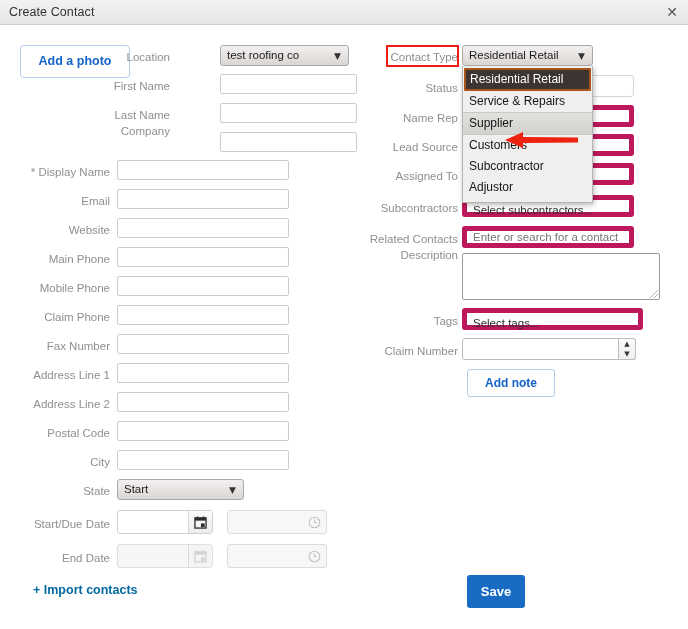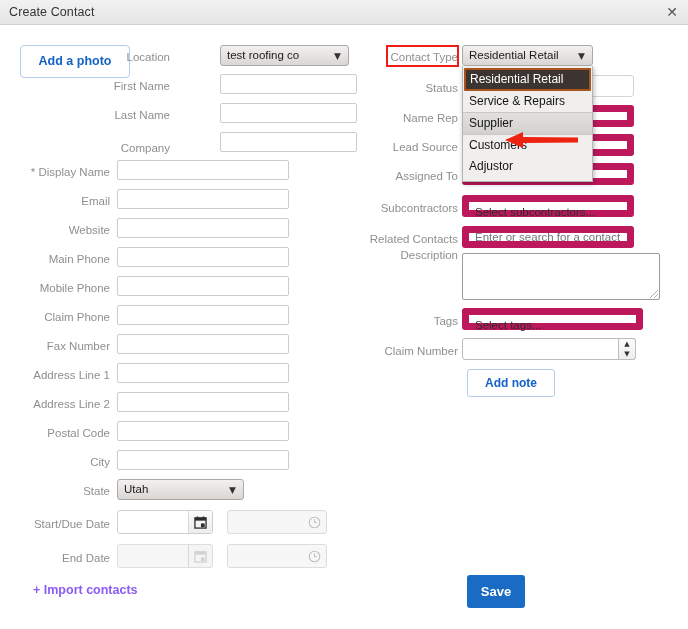--- a/index.html
+++ b/index.html
@@ -76,21 +76,21 @@
     background: #fff;
     color: #1463c6; font-weight: bold; font-size: 12.5px;
     line-height: 31px; text-align: center;
     cursor: pointer;
   }
 
   
   .rbox {
     position: absolute;
     height: 22px;
-    border: 7px solid #be185d;
+    border: 5px solid #be185d;
     border-radius: 3px;
     background: #fff;
     font-size: 11.5px;
     line-height: 20px;
     padding-left: 6px;
   }
   .rbox.dark { color: #2d2d2d; }
   .rbox.ph   { color: #a5a5a5; }
 
   .descbox {
@@ -141,21 +141,21 @@
   }
   .save-btn {
     position: absolute; left: 467px; top: 575px;
     width: 58px; height: 33px;
     background: #1a6bc4; border: none; border-radius: 3px;
     color: #fff; font-weight: bold; font-size: 13px;
     line-height: 33px; text-align: center; cursor: pointer;
   }
   .import-link {
     position: absolute; left: 33px; top: 583px;
-    color: #8b5cf6; font-weight: bold; font-size: 12.5px;
+    color: #0369a1; font-weight: bold; font-size: 12.5px;
     cursor: pointer; white-space: nowrap;
   }
 
   
   .dtwrap {
     position: absolute; height: 24px;
     border: 1px solid #cfcfcf; border-radius: 3px;
     background: #fff; overflow: hidden;
   }
   .dtwrap.disabled { background: #f6f6f6; border-color: #dedede; }
@@ -239,21 +239,21 @@
   <span>test roofing co</span>
   <span class="caret">▼</span>
 </div>
 
 <div class="lbl" style="left:90px; top:79px; width:80px;">First Name</div>
 <input class="txt" style="left: 220px; top: 74px; width: 137px;" value="">
 
 <div class="lbl" style="left:90px; top:108px; width:80px;">Last Name</div>
 <input class="txt" style="left: 220px; top: 103px; width: 137px;" value="">
 
-<div class="lbl" style="left:90px; top:124px; width:80px;margin-top:17px;">Company</div>
+<div class="lbl" style="left:90px; top:124px; width:80px;">Company</div>
 <input class="txt" style="left: 220px; top: 132px; width: 137px;" value="">
 
 <div class="lbl" style="left:10px; top:165px; width:100px;">* Display Name</div>
 <input class="txt" style="left: 117px; top: 160px; width: 172px;" value="">
 
 <div class="lbl" style="left:10px; top:194px; width:100px;">Email</div>
 <input class="txt" style="left: 117px; top: 189px; width: 172px;" value="">
 
 <div class="lbl" style="left:10px; top:223px; width:100px;">Website</div>
 <input class="txt" style="left: 117px; top: 218px; width: 172px;" value="">
@@ -277,21 +277,21 @@
 <input class="txt" style="left: 117px; top: 392px; width: 172px;" value="">
 
 <div class="lbl" style="left:10px; top:426px; width:100px;">Postal Code</div>
 <input class="txt" style="left: 117px; top: 421px; width: 172px;" value="">
 
 <div class="lbl" style="left:10px; top:455px; width:100px;">City</div>
 <input class="txt" style="left: 117px; top: 450px; width: 172px;" value="">
 
 <div class="lbl" style="left:10px; top:484px; width:100px;">State</div>
 <div class="sel" style="left:117px; top:479px; width:127px;">
-  <span>Utah</span>
+  <span>Start</span>
   <span class="caret">▼</span>
 </div>
 
 <div class="lbl" style="left:10px; top:517px; width:100px;">Start/Due Date</div>
 <div class="dtwrap" style="left:117px; top:510px; width:96px;">
   <div class="ic">
     <svg width="13" height="13" viewBox="0 0 14 14" style="margin-top:5px">
       <rect x="1" y="2" width="12" height="11" fill="none" stroke="#2d2d2d" stroke-width="1.4"></rect>
       <rect x="1" y="2" width="12" height="3" fill="#2d2d2d"></rect>
       <rect x="3" y="0.5" width="1.6" height="3" fill="#2d2d2d"></rect>
@@ -380,20 +380,21 @@
 
 <div class="ghost-btn" style="left:467px; top:369px; width:88px; height:28px; line-height:26px;">Add note</div>
 
 <div class="save-btn">Save</div>
 
 <div class="dd-list">
   <div class="dd-item selected">Residential Retail</div>
   <div class="dd-item">Service &amp; Repairs</div>
   <div class="dd-item hover">Supplier</div>
   <div class="dd-item">Customers</div>
+  <div class="dd-item">Subcontractor</div>
   <div class="dd-item">Adjustor</div>
 </div>
 
 <div class="arrow">
   <svg width="73" height="18" viewBox="0 0 73 18">
     <polygon points="0,9 18,1 18,6 73,6.5 73,11.5 18,12 18,17" fill="#ee2211"></polygon>
   </svg>
 </div>
 
 </body></html>

